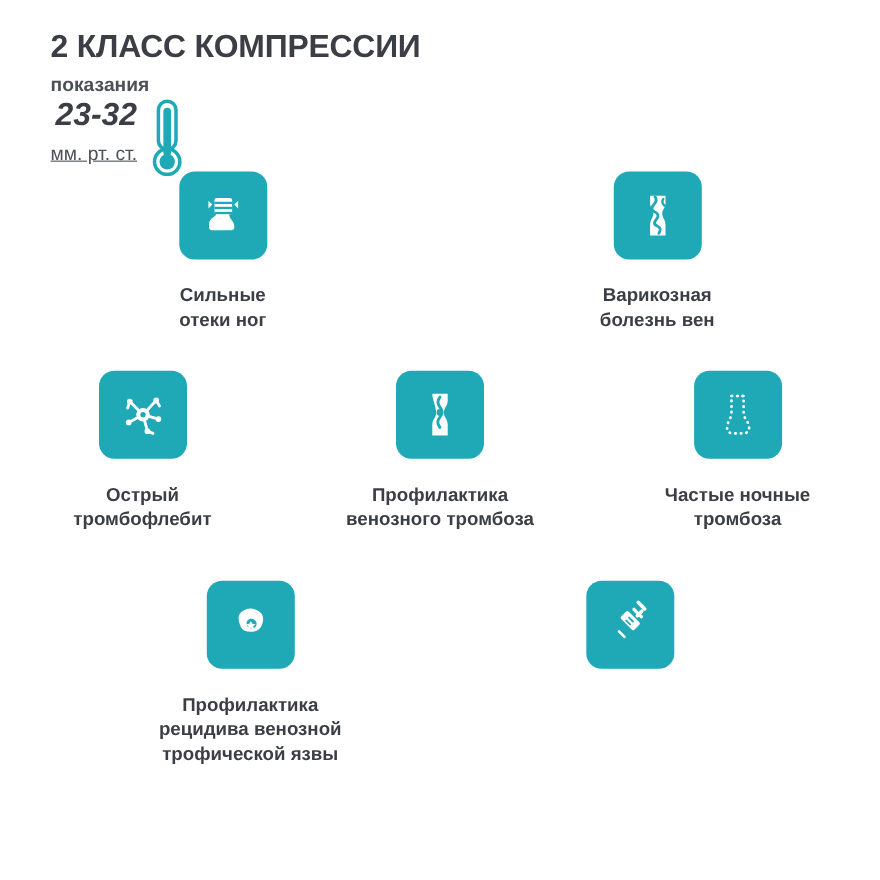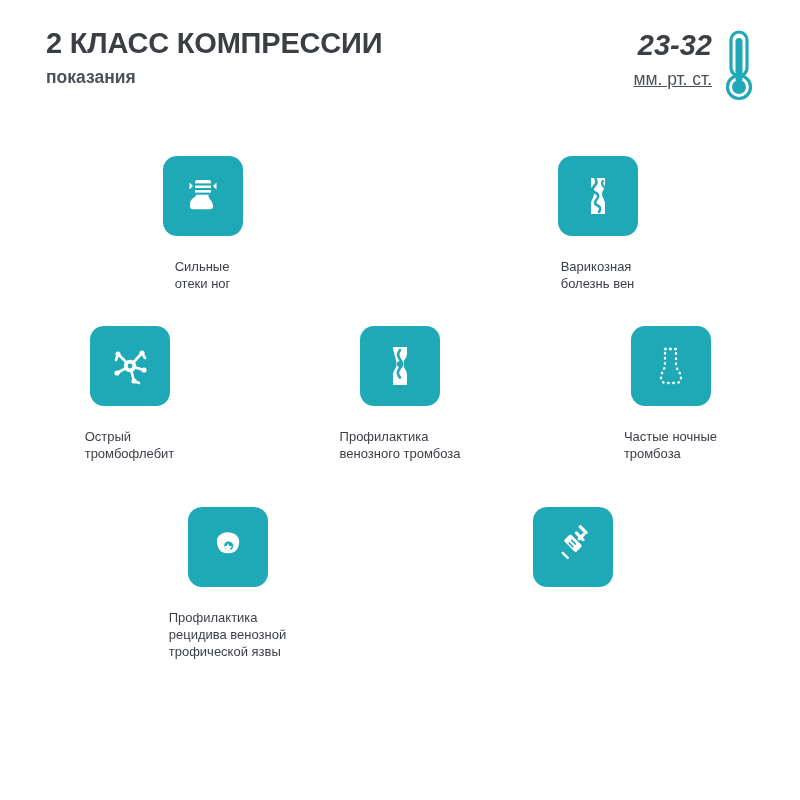--- a/index.html
+++ b/index.html
@@ -26,20 +26,21 @@
     position: absolute;
     left: 0;
     top: 0;
     width: 800px;
     height: 128px;
     box-sizing: border-box;
     padding: 28px 44px 0 46px;
     display: flex;
     align-items: flex-start;
     justify-content: space-between;
+    flex-direction: column;
   }
   .header-left {
     display: flex;
     flex-direction: column;
   }
   .header-title {
     font-size: 29px;
     font-weight: bold;
     letter-spacing: -0.2px;
     color: #3b3f45;
@@ -118,23 +119,23 @@
     border-radius: 14px;
     background: #1fa9b6;
     display: flex;
     align-items: center;
     justify-content: center;
   }
   .tile svg { display: block; }
 
   .item-label {
     margin-top: 22px;
-    text-align: left;
-    font-size: 13px;
-    font-weight: normal;
+    text-align: center;
+    font-size: 17px;
+    font-weight: bold;
     line-height: 1.32;
     color: #3b3f45;
     white-space: pre-line;
   }
 </style>
 </head>
 <body>
 
 <div class="page">
 

